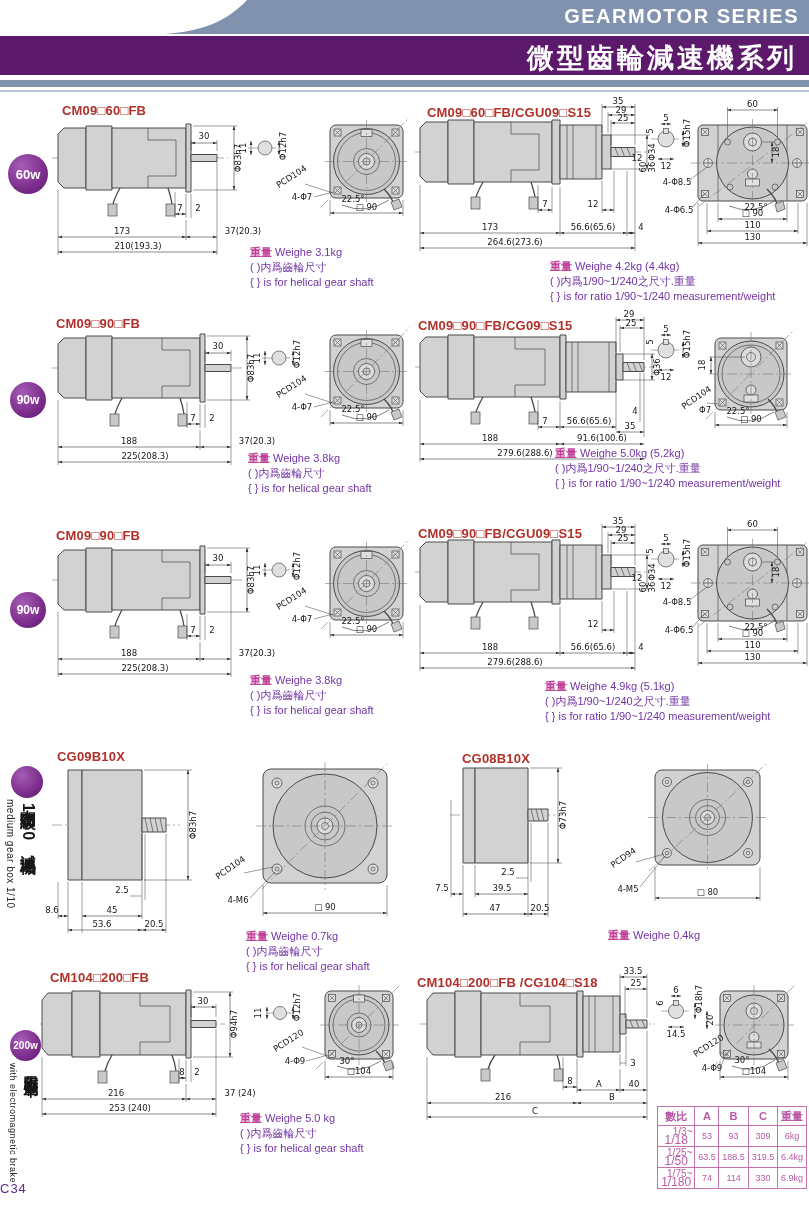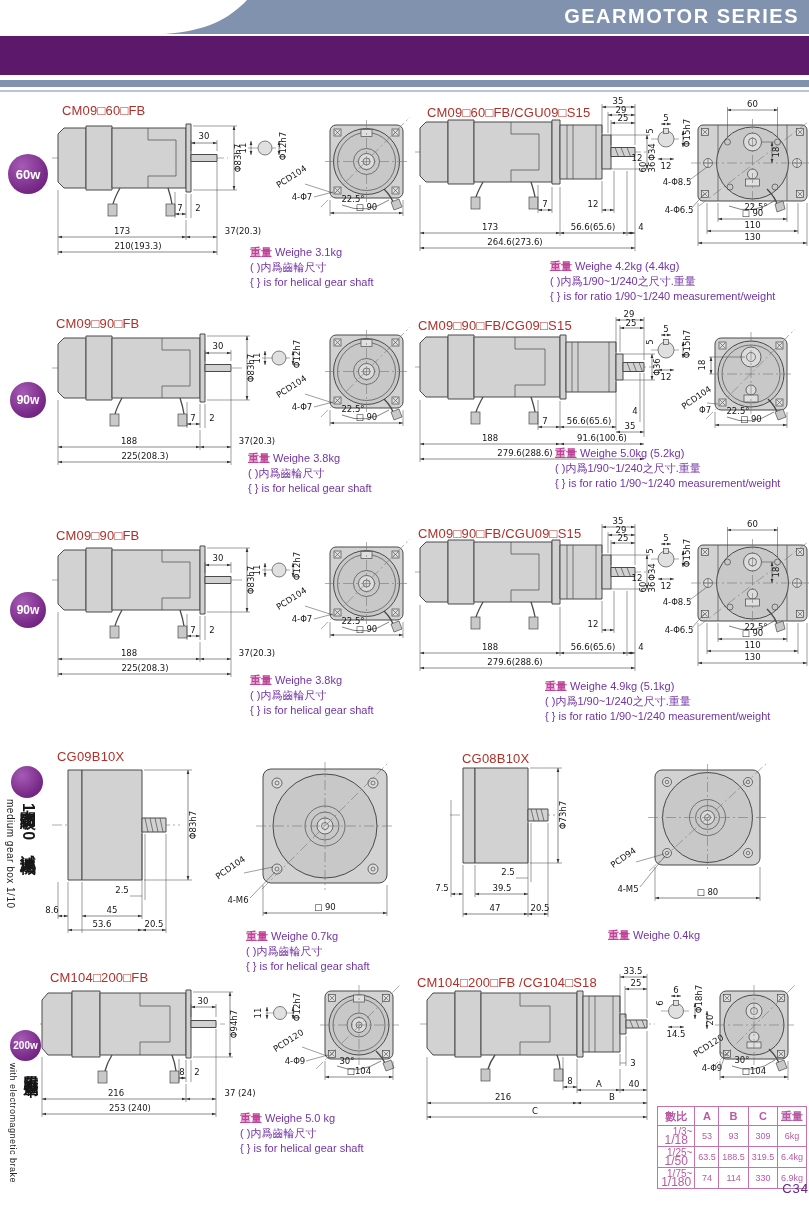--- a/index.html
+++ b/index.html
@@ -15,21 +15,21 @@
   .strip1{position:absolute;left:0;top:80px;width:809px;height:7px;background:#8192ae}
   .strip2{position:absolute;left:0;top:90px;width:809px;height:2px;background:#b9c4d6}
   
   .badge{position:absolute;border-radius:50%;color:#fff;display:flex;align-items:center;
          justify-content:center;font-weight:bold;
          background:radial-gradient(circle at 35% 30%, #a55cb5, #7c2d8b 60%, #5e1570)}
   .vtxt{position:absolute;writing-mode:vertical-rl;text-orientation:mixed;white-space:nowrap}
   .vzh{color:#161616;font-weight:bold;letter-spacing:2px}
   .ven{color:#222;letter-spacing:0.5px}
   
-  .ptitle{position:absolute;font-size:13px;font-weight:normal;color:#b13029;letter-spacing:0.2px;
+  .ptitle{position:absolute;font-size:13px;font-weight:bold;color:#b13029;letter-spacing:0.2px;
           white-space:nowrap}
   .notes{position:absolute;font-size:11px;line-height:15px;color:#7233a5;
          white-space:nowrap}
   .notes .w{color:#c2439a;font-weight:bold;margin-right:3px}
   svg.panel{position:absolute;overflow:visible}
   .body{fill:#d2d2d2;stroke:#4a4a4a;stroke-width:1;stroke-linejoin:round}
   .body2{fill:#c8c8c8;stroke:#4a4a4a;stroke-width:1}
   .scr{fill:#e0e0e0;stroke:#4a4a4a;stroke-width:0.7}
   .scr2{fill:#dcdcdc;stroke:#4a4a4a;stroke-width:0.8}
   .ln{fill:none;stroke:#4a4a4a;stroke-width:0.7}
@@ -40,21 +40,21 @@
   .plug{fill:#c9c9c9;stroke:#4a4a4a;stroke-width:0.7}
   text.d{font-size:8.5px;fill:#161616;text-anchor:middle;font-family:"DejaVu Sans",sans-serif}
   
   .ratio-table{position:absolute;left:657px;top:1106px;width:150px;border-collapse:collapse;
                color:#b85aa5;font-size:9px;background:#fff}
   .ratio-table th,.ratio-table td{border:1.4px solid #c473ae;text-align:center;padding:1px 2px}
   .ratio-table th{font-size:11px;font-weight:bold;height:16px}
   .ratio-table td{height:17px}
   .r1{display:block;text-align:right;font-size:10px;line-height:9px}
   .r2{display:block;text-align:center;font-size:12px;line-height:9px}
-  .pageno{position:absolute;left:0;right:0;top:1181px;text-align:right;color:#5b2a8a;
+  .pageno{position:absolute;left:0;right:0;top:1181px;text-align:left;color:#5b2a8a;
           font-size:13px;letter-spacing:1px}
 </style>
 </head>
 <body>
 
 <div id="page">
 
   <svg width="0" height="0" style="position:absolute">
     <defs>
       <marker id="ar" viewBox="0 0 10 10" refX="9.5" refY="5" markerWidth="7" markerHeight="7" orient="auto-start-reverse">
@@ -69,20 +69,21 @@
           <path d="M-4.5,0 H4.5 M0,-4.5 V4.5" stroke="#4a4a4a" stroke-width="0.6"></path>
         </g>
     </defs>
   </svg>
 
   <svg class="hdr-svg" width="809" height="34">
     <path d="M165,34 C205,31 228,20 247,0 L809,0 L809,34 Z" fill="#8192ae"></path>
   </svg>
   <div class="hdr-en">GEARMOTOR SERIES</div>
   <div class="band-purple"></div>
+  <div class="hdr-zh">微型齒輪減速機系列</div>
   <div class="strip1"></div>
   <div class="strip2"></div>
 
   <div class="badge" style="left:8px;top:154px;width:40px;height:40px;font-size:13px">60w</div>
   <div class="badge" style="left:10px;top:382px;width:36px;height:36px;font-size:12px">90w</div>
   <div class="badge" style="left:10px;top:592px;width:36px;height:36px;font-size:12px">90w</div>
   <div class="badge" style="left:11px;top:766px;width:32px;height:32px"></div>
   <div class="badge" style="left:10px;top:1030px;width:31px;height:31px;font-size:10px">200w</div>
 
   <div class="vtxt vzh" style="left:17px;top:797px;height:128px;font-size:16px">中間級1/10減速機</div>

